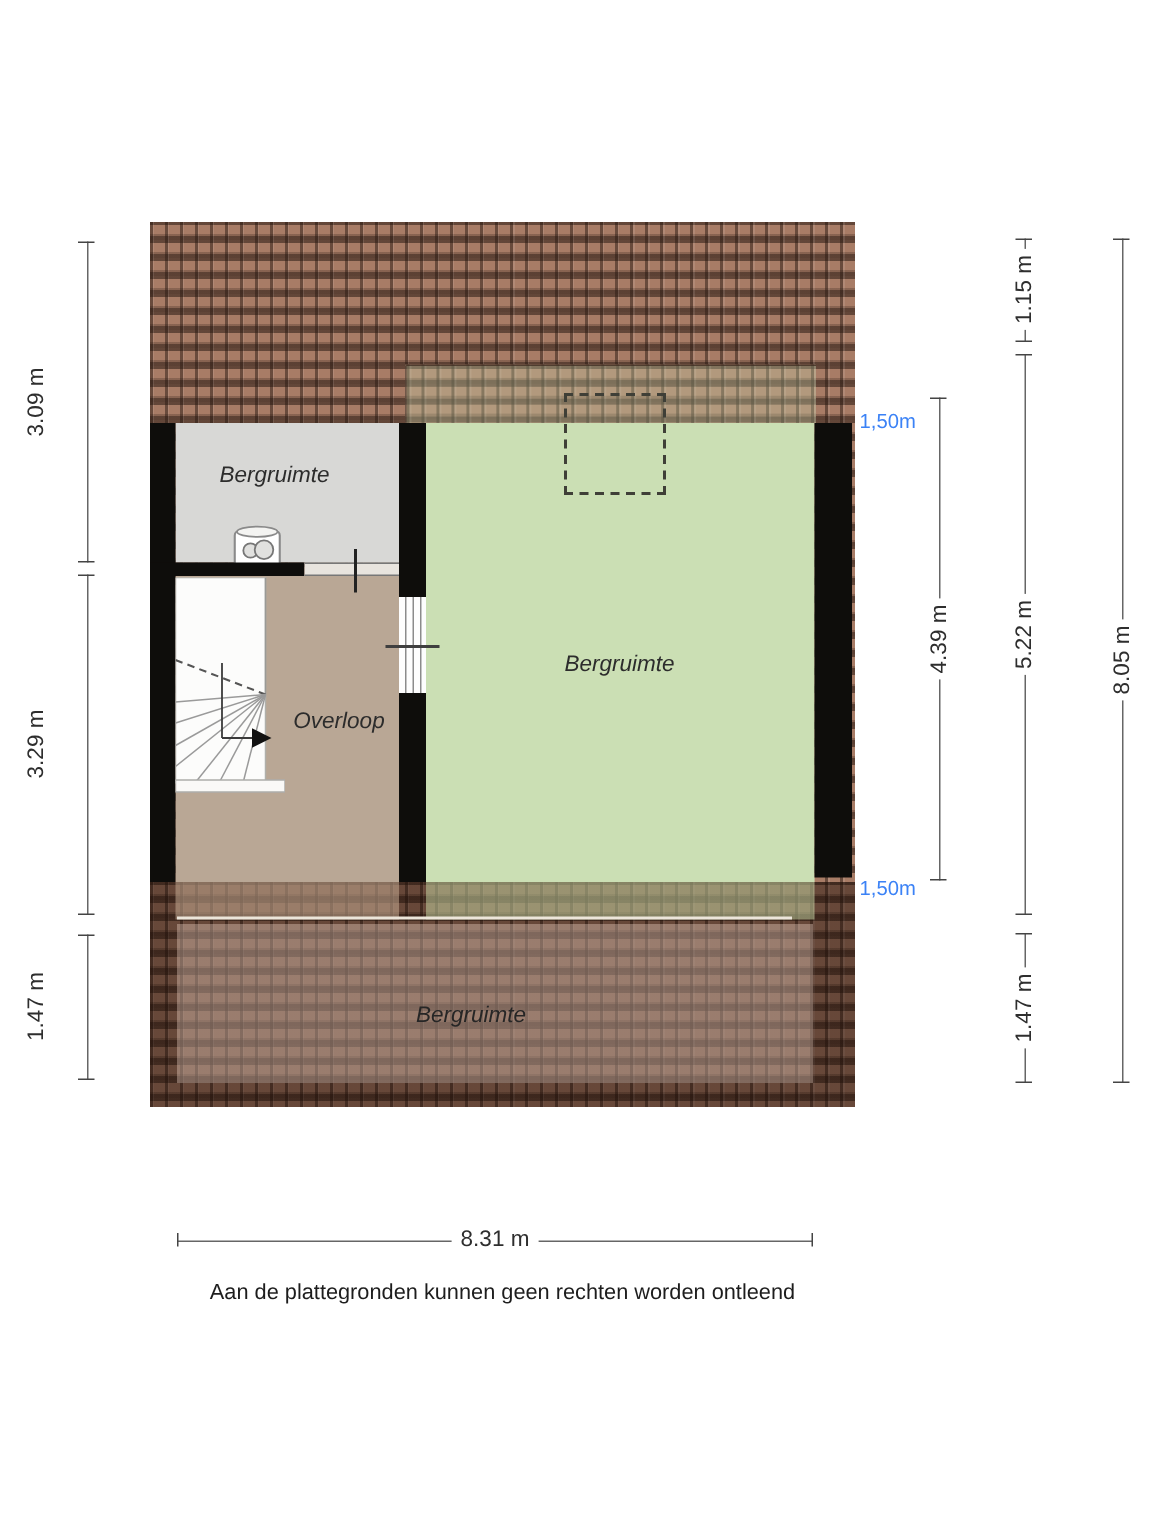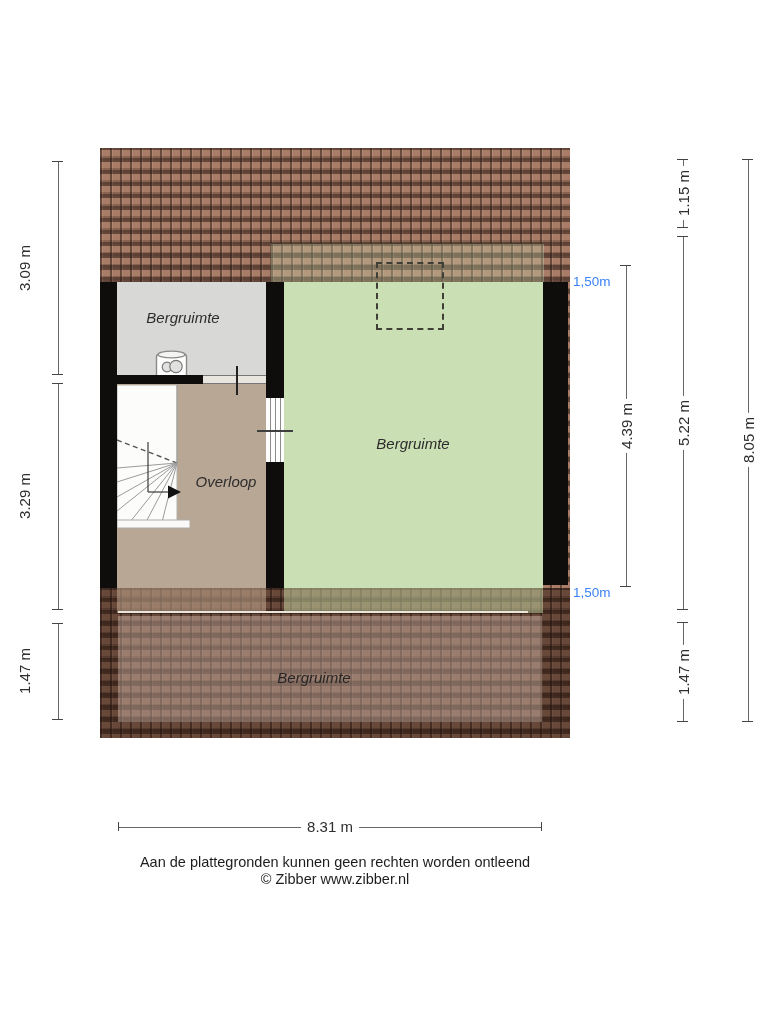--- a/index.html
+++ b/index.html
@@ -158,15 +158,14 @@
   </div>
 
   <div>
     <div class="hline" style="left:118px;top:827px;width:424px;"></div>
     <div class="vtick" style="left:118px;top:822px;"></div>
     <div class="vtick" style="left:541px;top:822px;"></div>
     <div class="hlab" style="left:330px;top:826px;">8.31 m</div>
   </div>
 
   <div class="footer" style="top:806px;margin-top:48px;">Aan de plattegronden kunnen geen rechten worden ontleend</div>
-  <div class="footer" style="top:871px;">© Zibber www.zibber.nl</div>
 
 </div>
 
 </body></html>

